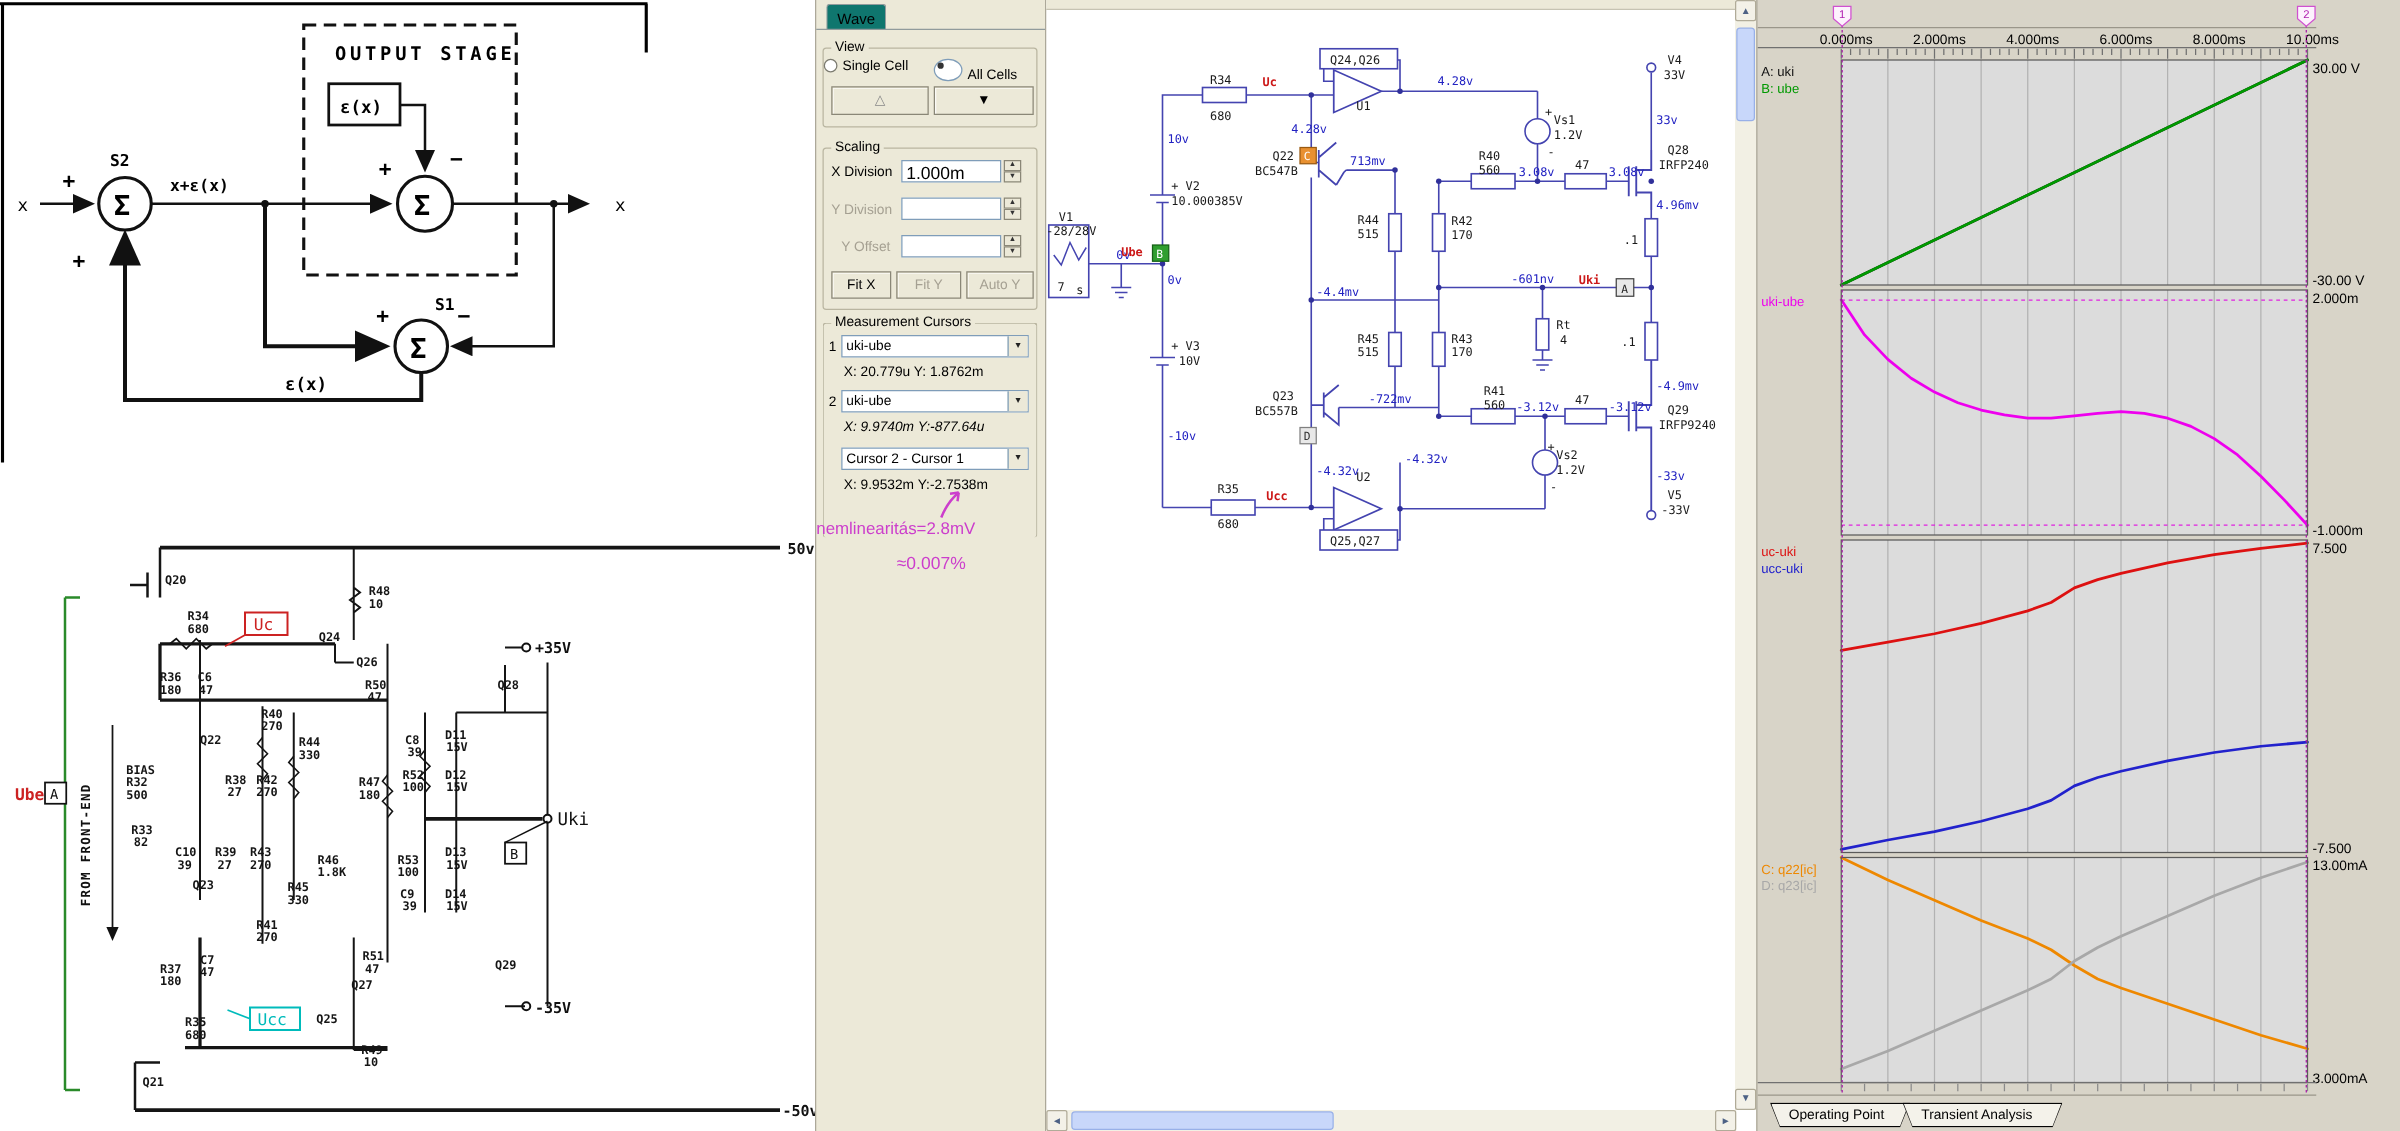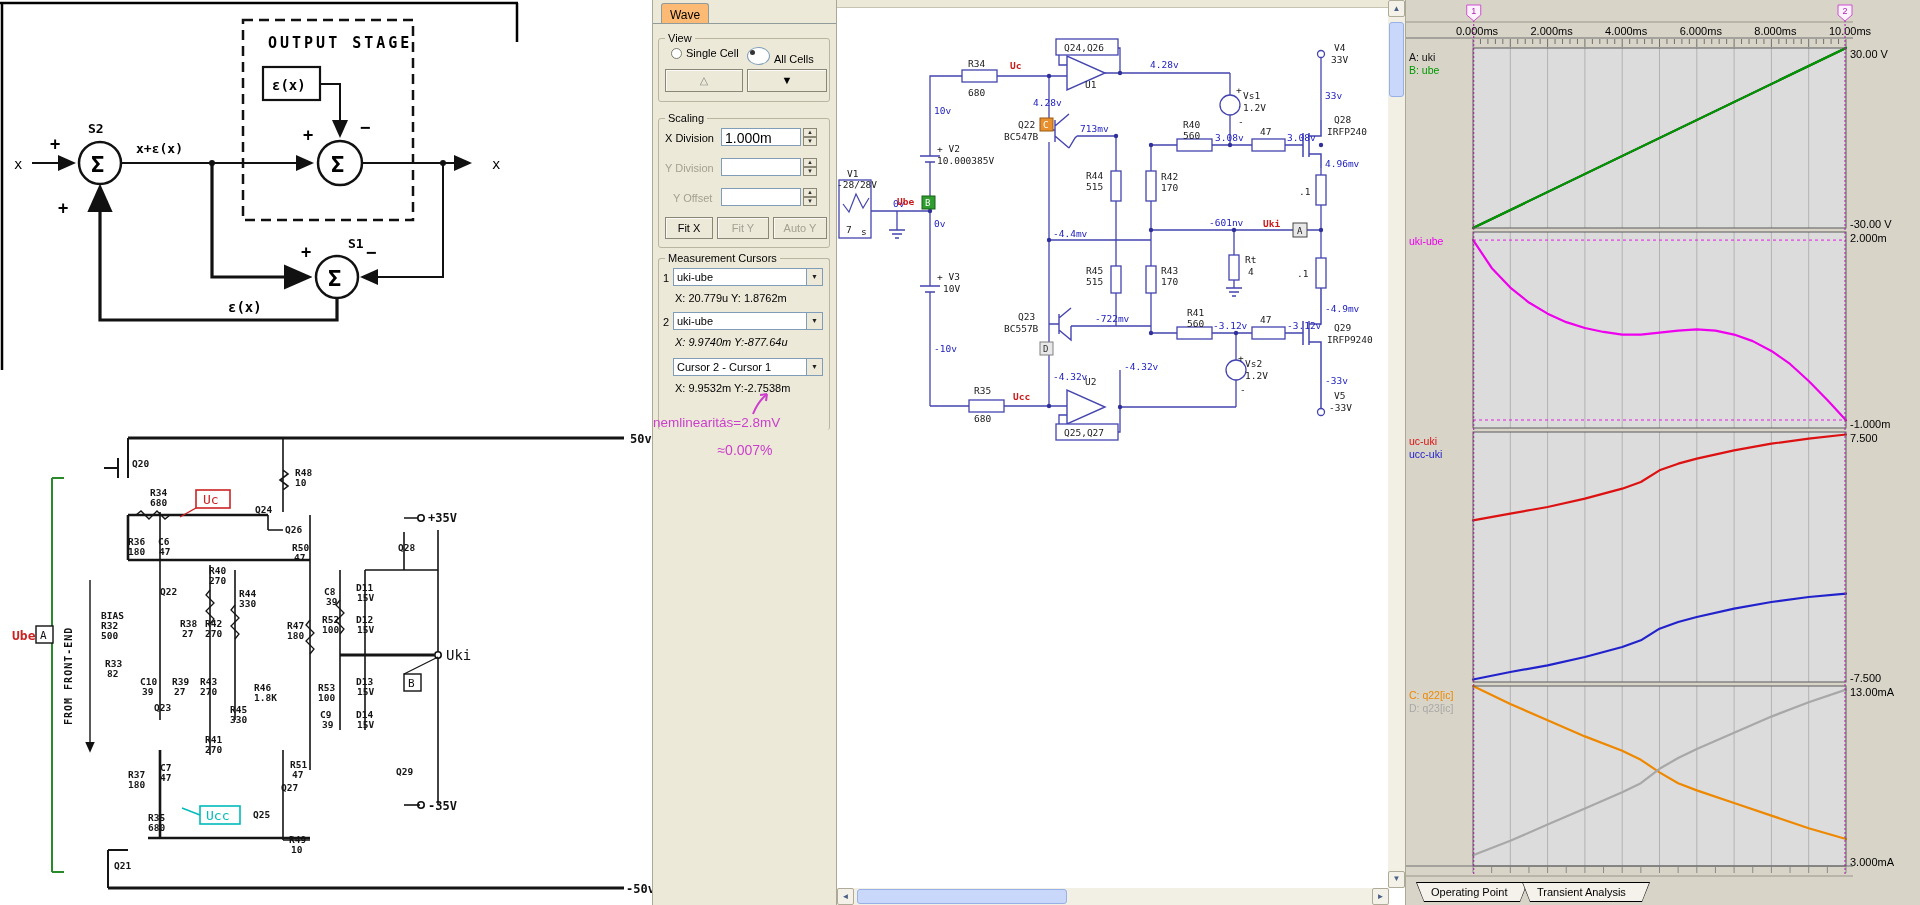--- a/index.html
+++ b/index.html
@@ -9,21 +9,21 @@
 
   
   #paper { position:absolute; left:0; top:0; width:652px; height:905px; background:#ffffff; }
   #fig-caption { position:absolute; left:0; top:376px; width:560px; text-align:center;
                  font-family:"DejaVu Serif", serif; font-size:17px; color:#111; }
   .monolab { font-family:"DejaVu Sans Mono", monospace; }
 
   
   #wavepanel { position:absolute; left:652px; top:0; width:184px; height:905px;
                background:#ece9d8; border-left:1px solid #aca899; font-size:11px; color:#000; }
-  .xp-tab { position:absolute; left:8px; top:3px; width:48px; height:21px; background:#fdba74;
+  .xp-tab { position:absolute; left:8px; top:3px; width:48px; height:21px; background:#0f766e;
             border:1px solid #919b9c; border-bottom:none; border-radius:3px 3px 0 0;
             text-align:center; padding-top:4px; font-size:12px; }
   .tabline { position:absolute; left:0; top:23px; width:184px; border-top:1px solid #919b9c; }
   .grp { position:absolute; left:5px; width:172px; border:1px solid #b9b5a0; border-radius:3px; }
   .grp > .leg { position:absolute; top:-7px; left:6px; background:#ece9d8; padding:0 3px; font-size:11px; }
   .radio { display:inline-block; width:11px; height:11px; border:1px solid #7b7a6f; border-radius:50%;
            background:#fff; vertical-align:-2px; margin-right:4px; position:relative; }
   .radio.sel::after { content:""; position:absolute; left:2px; top:2px; width:5px; height:5px;
            border-radius:50%; background:#333; }
   .xpbtn { display:inline-block; background:#ece9d8; border:1px solid #8a8777;
@@ -234,21 +234,21 @@
         </g>
     </svg>
   </section>
 
   <section id="wavepanel">
     <div class="xp-tab">Wave</div>
     <div class="tabline"></div>
 
     <div class="grp" style="top:38px;height:64px;">
       <span class="leg">View</span>
-      <div style="position:absolute;left:12px;top:8px;text-align:center;">
+      <div style="position:absolute;left:0;top:8px;text-align:center;">
         <span class="radio"></span><span>Single Cell</span>
       </div>
       <div style="position:absolute;left:88px;top:8px;">
         <span class="radio sel"></span><span>All Cells</span>
       </div>
       <div class="xpbtn" style="position:absolute;left:6px;top:30px;width:78px;height:23px;line-height:21px;color:#888;">△</div>
       <div class="xpbtn" style="position:absolute;left:88px;top:30px;width:80px;height:23px;line-height:21px;">▼</div>
     </div>
 
     <div class="grp" style="top:118px;height:130px;">

